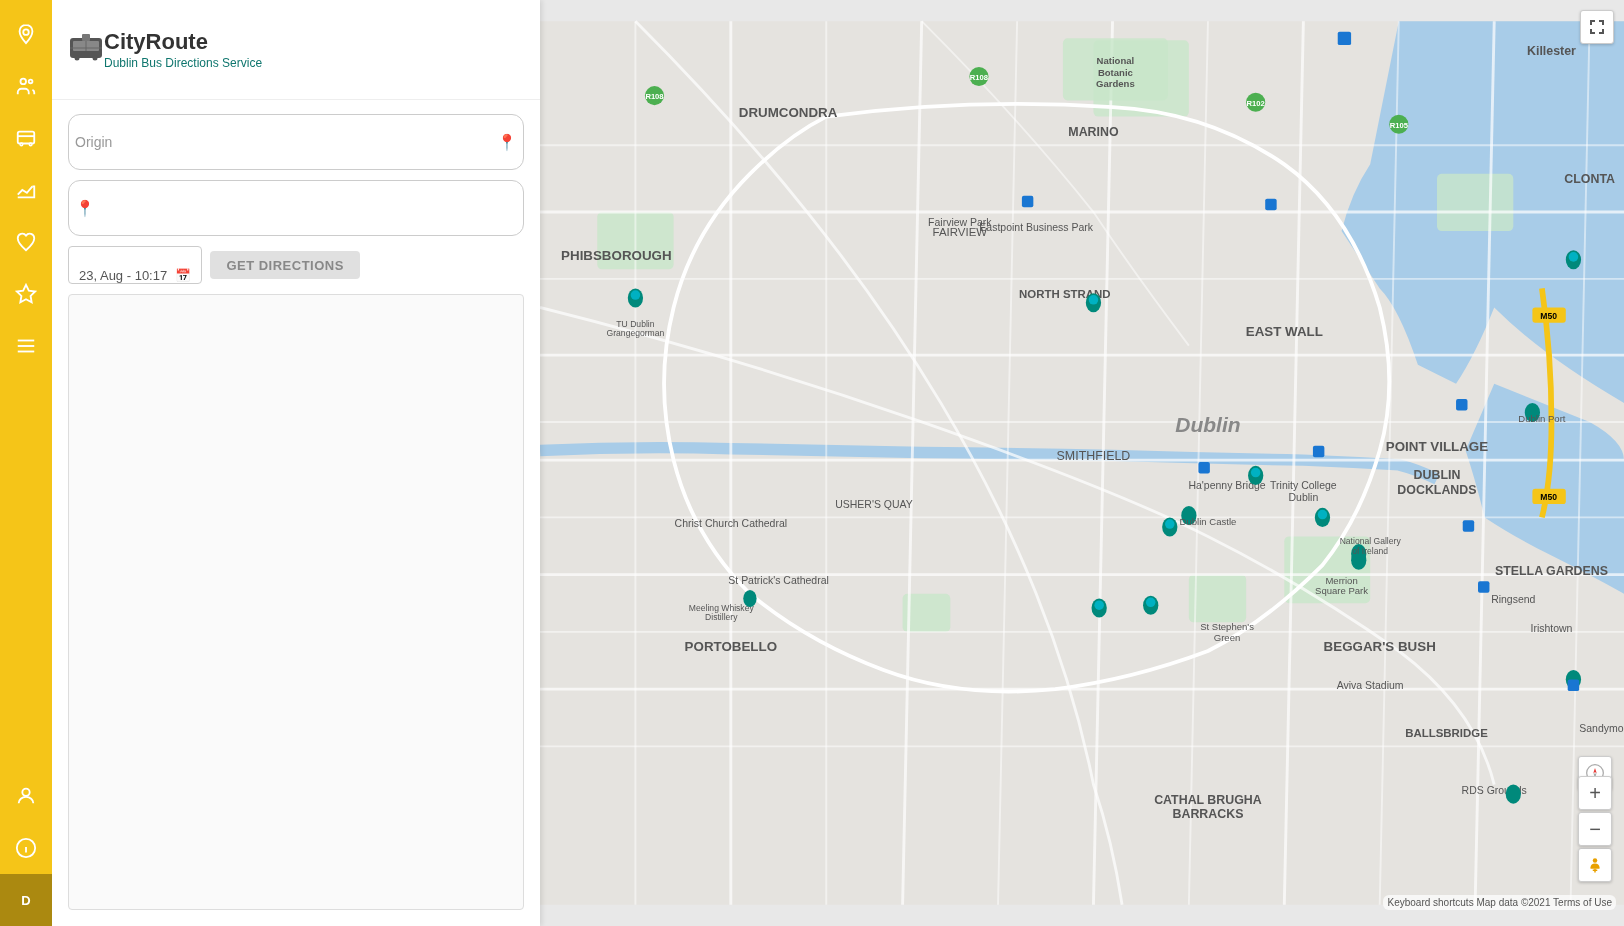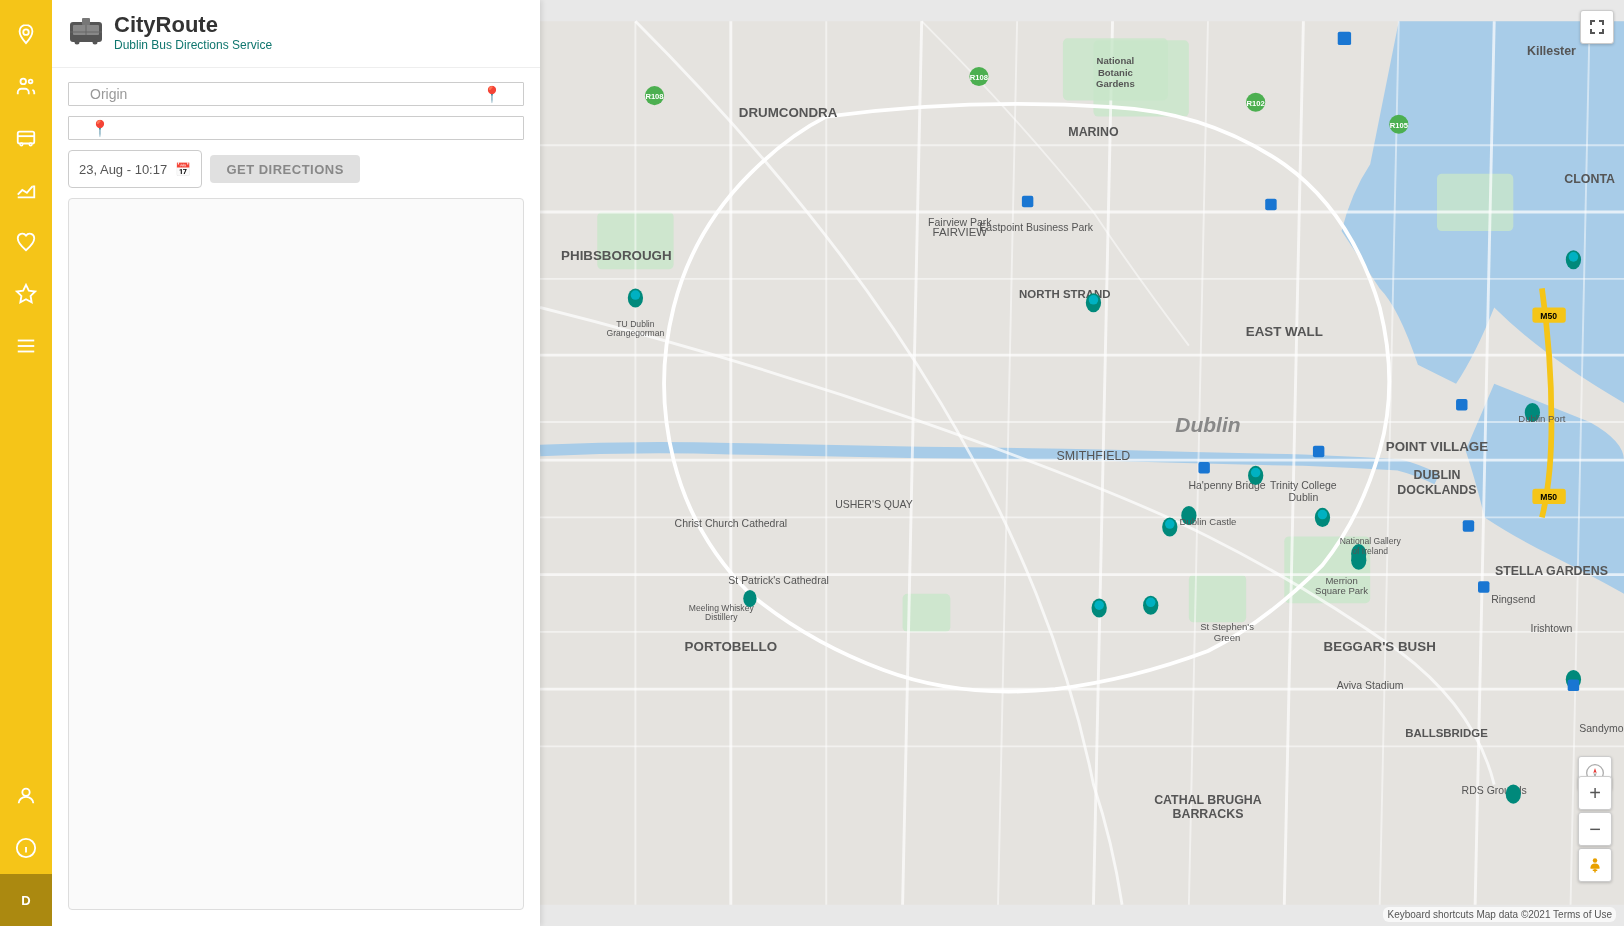--- a/index.html
+++ b/index.html
@@ -40,24 +40,23 @@
       display: flex;
       flex-direction: column;
       flex-shrink: 0;
       box-shadow: 2px 0 5px rgba(0,0,0,0.1);
       z-index: 5;
     }
 
     
     .header {
       display: flex;
-      align-items: flex-start;
-      padding: 12px 16px;
+      align-items: center;
+      padding: 28px 16px;
       border-bottom: 1px solid #eee;
-      gap: 10px;
     }
     .header-icon {
       font-size: 28px;
     }
     .header-text {}
     .header-title {
       font-size: 22px;
       font-weight: bold;
       color: #333;
       line-height: 1.2;
@@ -71,23 +70,23 @@
     .form-area {
       padding: 14px 16px 10px;
       display: flex;
       flex-direction: column;
       gap: 10px;
     }
     .input-row {
       display: flex;
       align-items: center;
       border: 1px solid #ccc;
-      border-radius: 1px;
-      padding: 0 21px;
-      height: 24px;
+      border-radius: 12px;
+      padding: 0 6px;
+      height: 56px;
       background: #fff;
     }
     .input-row input {
       flex: 1;
       border: none;
       outline: none;
       font-size: 14px;
       color: #555;
       background: transparent;
     }
@@ -100,21 +99,21 @@
       cursor: pointer;
     }
 
     .datetime-row {
       display: flex;
       align-items: center;
       gap: 8px;
     }
     .datetime-input {
       display: flex;
-      align-items: center;
+      align-items: flex-end;
       border: 1px solid #ccc;
       border-radius: 4px;
       padding: 0 10px;
       height: 38px;
       background: #fff;
       gap: 8px;
       cursor: pointer;
     }
     .datetime-input span {
       font-size: 13px;
@@ -243,21 +242,21 @@
       align-items: center;
       justify-content: center;
       cursor: pointer;
       font-size: 18px;
       color: #555;
       box-shadow: 0 1px 3px rgba(0,0,0,0.2);
     }
 
     .map-attribution {
       position: absolute;
-      bottom: 4px;
+      bottom: 16px;
       right: 8px;
       font-size: 10px;
       color: #555;
       background: rgba(255,255,255,0.7);
       padding: 2px 4px;
       border-radius: 6px;
     }
 
     
     .sidebar-bottom {

